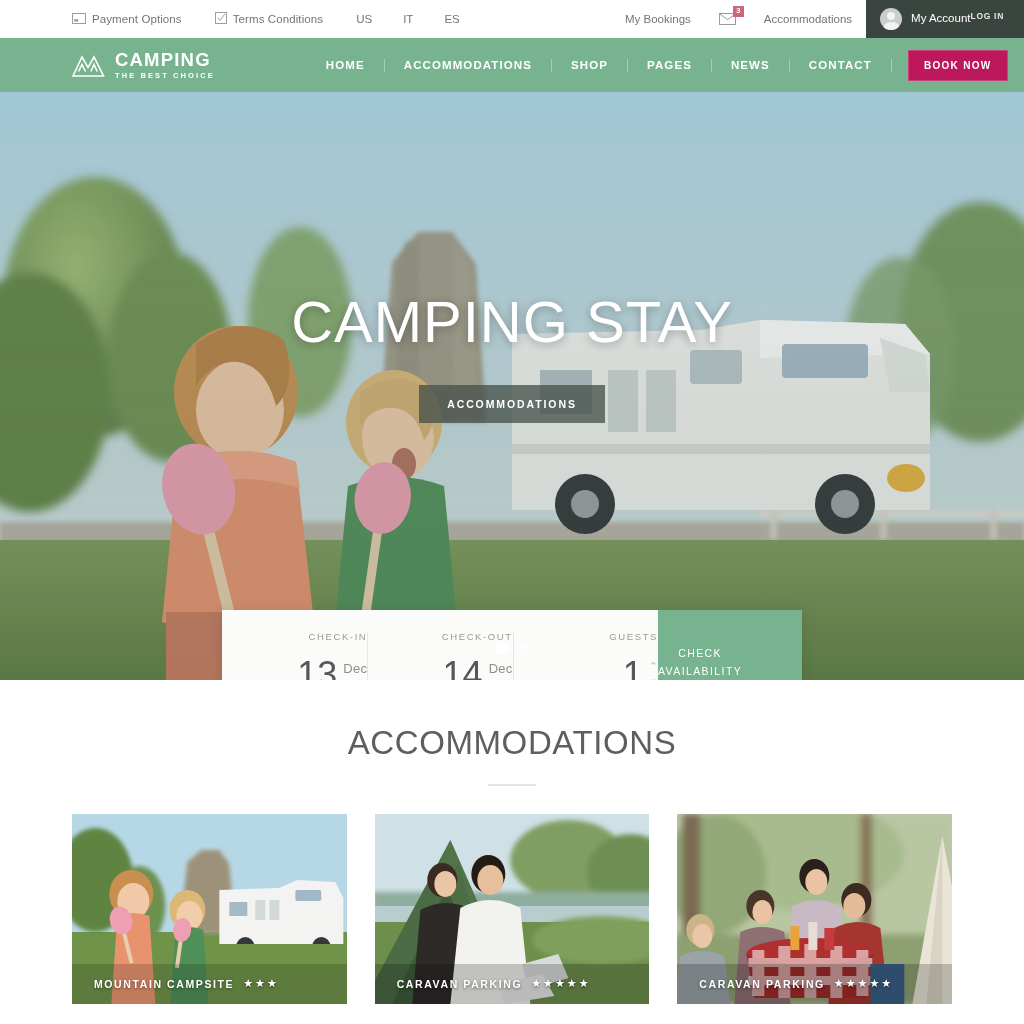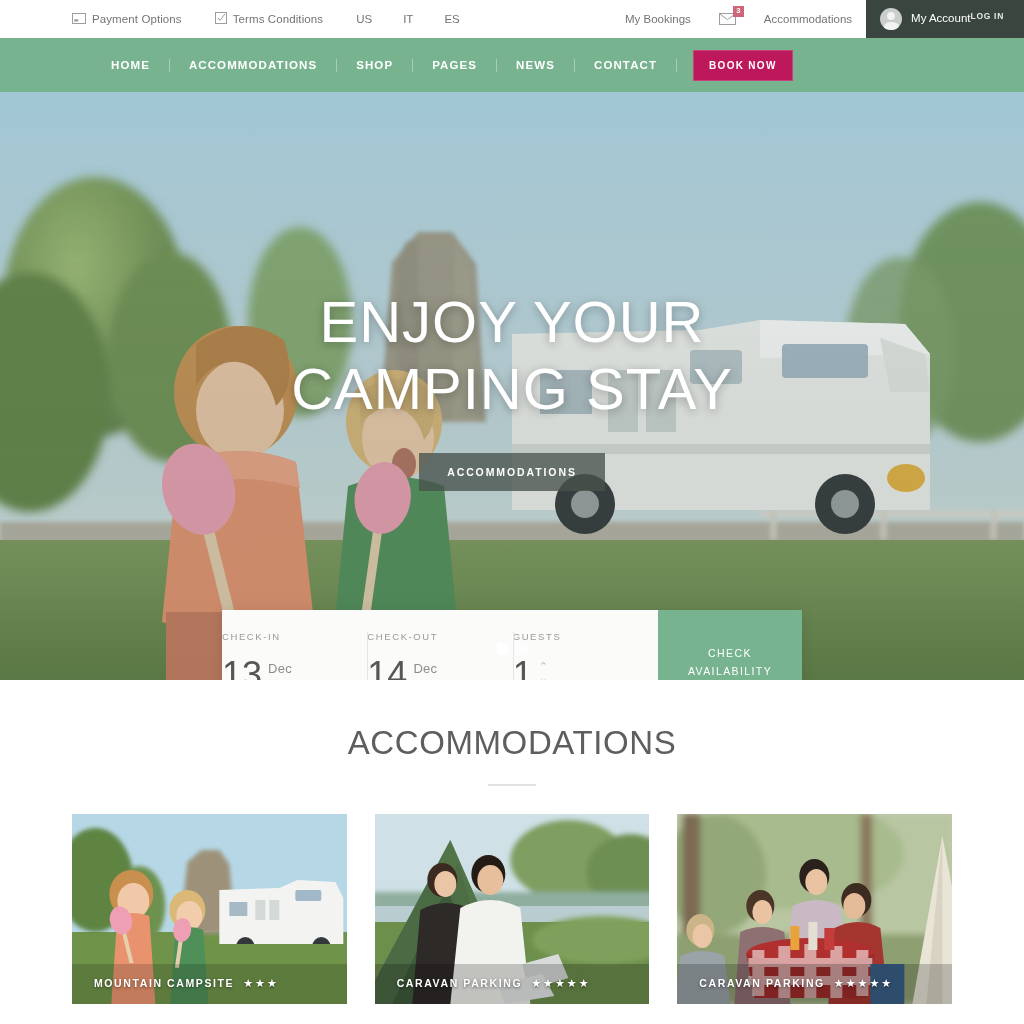--- a/index.html
+++ b/index.html
@@ -141,21 +141,21 @@
   .booking{
     position:absolute; left:222px; top:518px; z-index:6;
     display:flex; width:580px; height:104px;
     box-shadow:0 2px 14px rgba(0,0,0,.10);
   }
   .booking-fields{
     flex:1; background:#fbfbfa; display:flex;
   }
   .bk-field{
     flex:1; display:flex; flex-direction:column;
-    align-items:flex-start; justify-content:center;
+    align-items:flex-end; justify-content:center;
     position:relative; padding-top:0;
   }
   .bk-field + .bk-field::before{
     content:""; position:absolute; left:0; top:22px; bottom:22px;
     width:1px; background:#e6e6e4;
   }
   .bk-label{
     font-size:9.5px; letter-spacing:1.6px; color:#9a9a98;
   }
   .bk-valrow{
@@ -163,21 +163,21 @@
   }
   .bk-num{
     font-size:36px; color:#565656; font-weight:300; line-height:.95;
   }
   .bk-side{ display:flex; flex-direction:column; align-items:center; padding-top:3px;}
   .bk-mon{ font-size:13px; color:#8d8d8b; letter-spacing:.3px;}
   .chev{ display:block; color:#bdbdbb; font-size:11px; line-height:10px;}
   .chev.up{ margin-bottom:2px;}
   .bk-submit{
     width:144px; background:#77b38f; color:#ffffff;
-    display:flex; align-items:center; justify-content:center; text-align:center;
+    display:flex; align-items:center; justify-content:flex-start; text-align:center;
     font-size:10.5px; letter-spacing:1.4px; line-height:1.75;
   }
   .slider-dots{
     position:absolute; left:0; right:0; bottom:26px;
     display:flex; justify-content:center; gap:8px; z-index:6;
   }
   .dot{ width:11px; height:11px; background:rgba(255,255,255,.55); }
   .dot.active{ background:#ffffff; }
 
   
@@ -189,21 +189,21 @@
     margin-top:16px; font-size:11px; color:#9a9a98; letter-spacing:2.2px;
   }
   .sec-rule{ width:48px; height:2px; background:#e2e2e0; margin:22px auto 0;}
   .cards{
     display:flex; gap:28px; padding:28px 72px 0;
   }
   .card{ position:relative; flex:1; height:190px; overflow:hidden; background:#ccc;}
   .card-img{ position:absolute; inset:0;}
   .card-cap{
     position:absolute; left:22px; bottom:14px; z-index:3;
-    display:flex; align-items:flex-start; gap:9px;
+    display:flex; align-items:center; gap:9px;
   }
   .card-name{
     color:#ffffff; font-size:10.5px; letter-spacing:1.6px; font-weight:bold;
     text-shadow:0 1px 3px rgba(0,0,0,.5);
   }
   .stars{ display:flex; gap:2px; }
   .star{ color:#ffffff; font-size:11px; text-shadow:0 1px 3px rgba(0,0,0,.5);}
 </style>
 </head>
 <body>
@@ -253,20 +253,33 @@
       <span class="avatar"></span>
       <span class="acct-lines">
         <span class="acct-name">My Account</span>
         <span class="acct-sub">LOG IN</span>
       </span>
     </a>
   </div>
 </div>
 
 <div class="navbar">
+  <a class="logo">
+    <span class="logo-mark">
+      <svg width="33" height="26" viewBox="0 0 33 26" fill="none" stroke="#ffffff" stroke-width="1.6">
+        <path d="M1 24 L10 5 L16 15.5 L22 5 L31.5 24 Z"></path>
+        <path d="M6.5 19.5 L10 12.5 L13.5 19.5"></path>
+        <path d="M18.8 19.5 L22 12.5 L25.2 19.5"></path>
+      </svg>
+    </span>
+    <span class="logo-text">
+      <span class="logo-title">CAMPING</span>
+      <span class="logo-sub">THE BEST CHOICE</span>
+    </span>
+  </a>
 
   <div class="nav-links">
     <a class="nav-link">HOME</a>
     <span class="nav-sep"></span>
     <a class="nav-link">ACCOMMODATIONS</a>
     <span class="nav-sep"></span>
     <a class="nav-link">SHOP</a>
     <span class="nav-sep"></span>
     <a class="nav-link">PAGES</a>
     <span class="nav-sep"></span>
@@ -373,21 +386,20 @@
           <rect x="376" y="418" width="9" height="104" fill="#e7cfae"></rect>
           <ellipse cx="381" cy="406" rx="28" ry="36" fill="#ef9fb4"></ellipse>
         </g>
       </g>
     </svg>
   </div>
   <div class="hero-overlay"></div>
 
   <div class="hero-content">
     <div class="hero-title">
-      <div>ENJOY YOUR</div>
       <div>CAMPING STAY</div>
     </div>
     <a class="hero-btn">ACCOMMODATIONS</a>
   </div>
 
   <div class="booking">
     <div class="booking-fields">
       <div class="bk-field">
         <div class="bk-label">CHECK-IN</div>
         <div class="bk-valrow">

